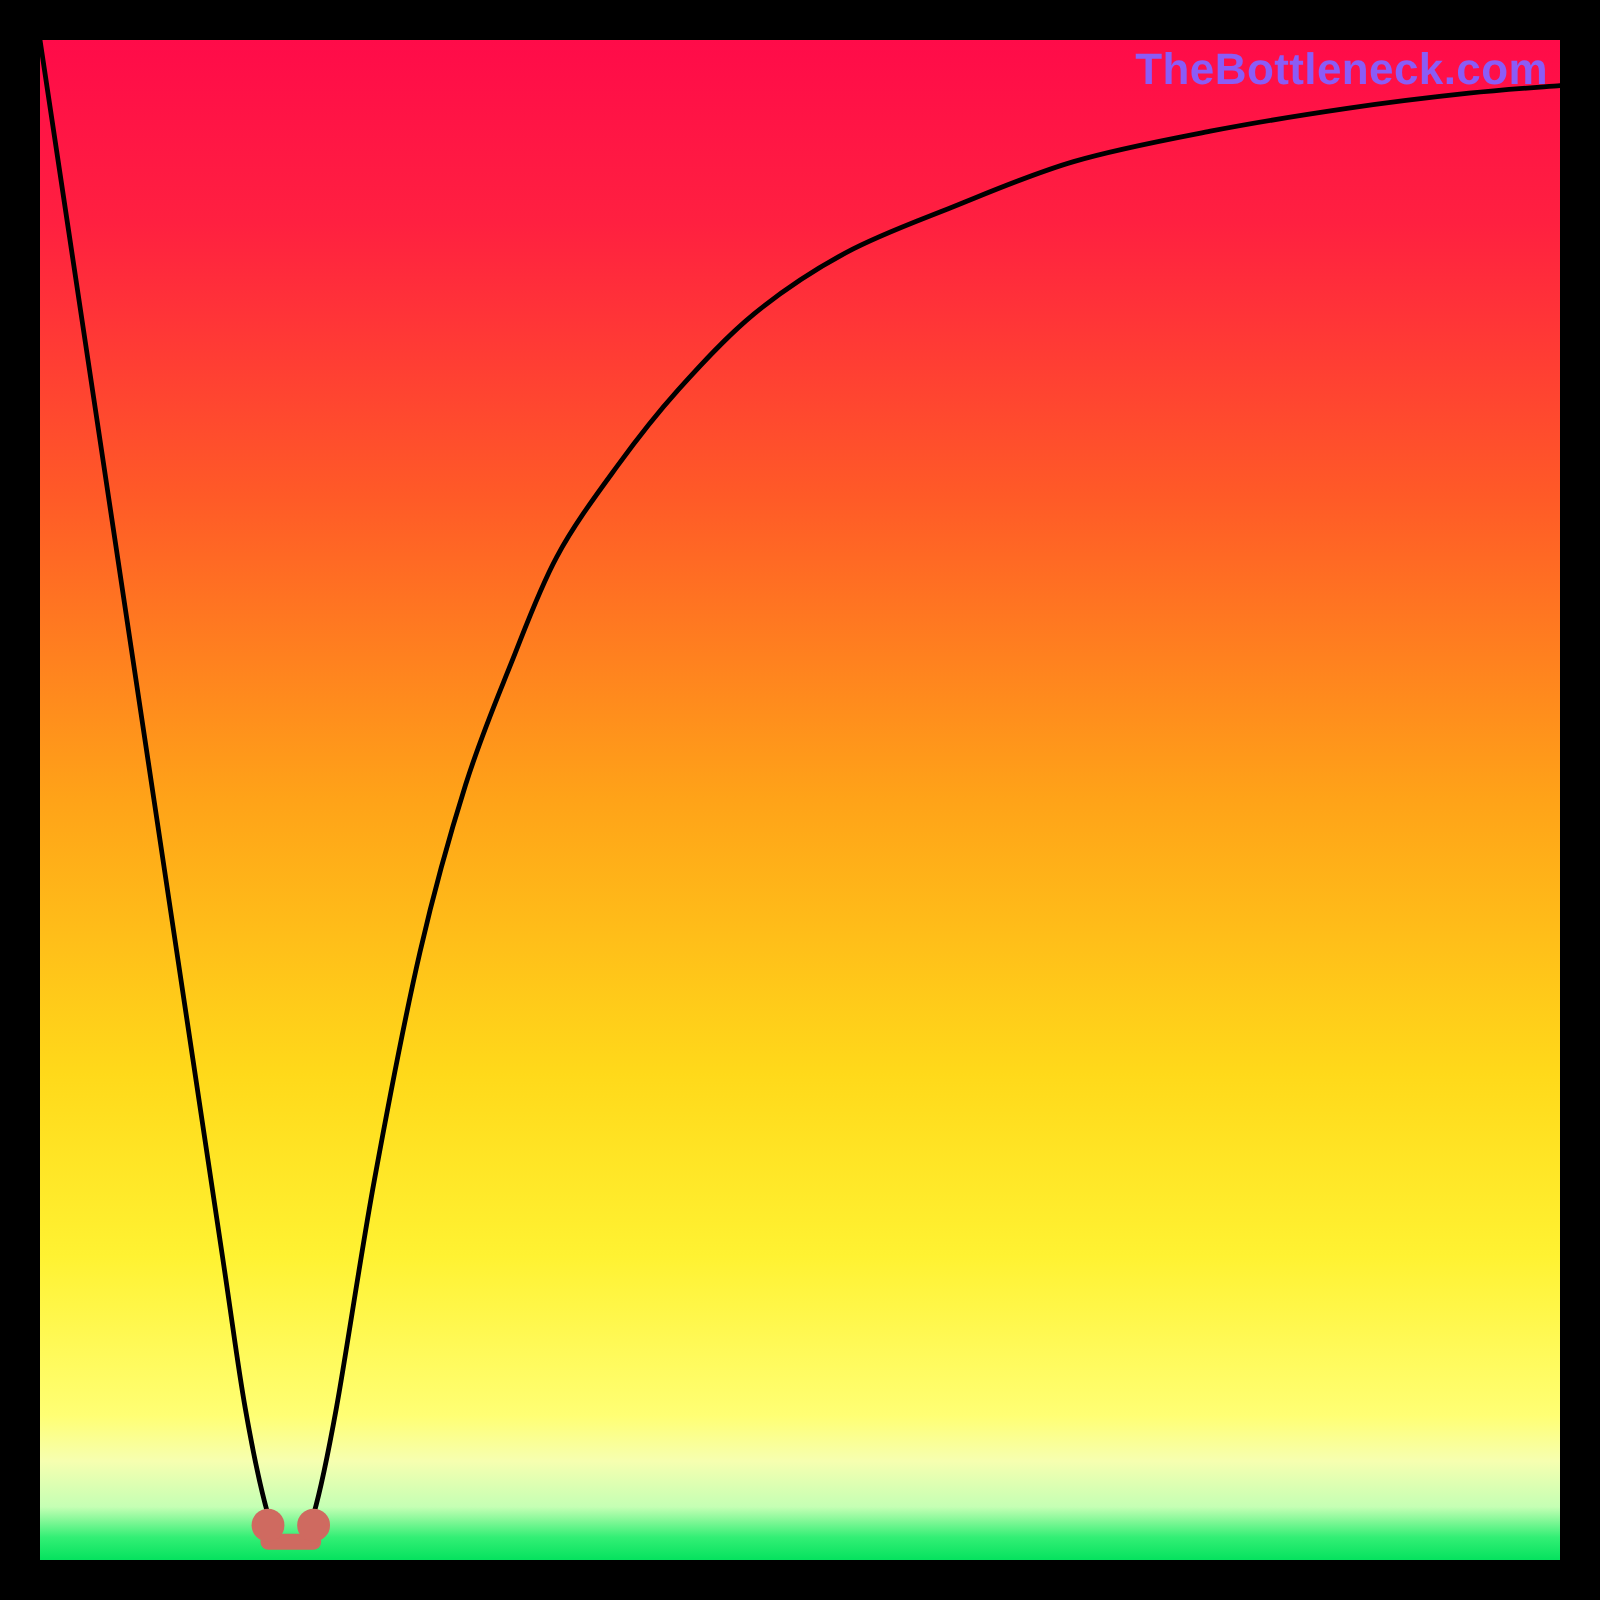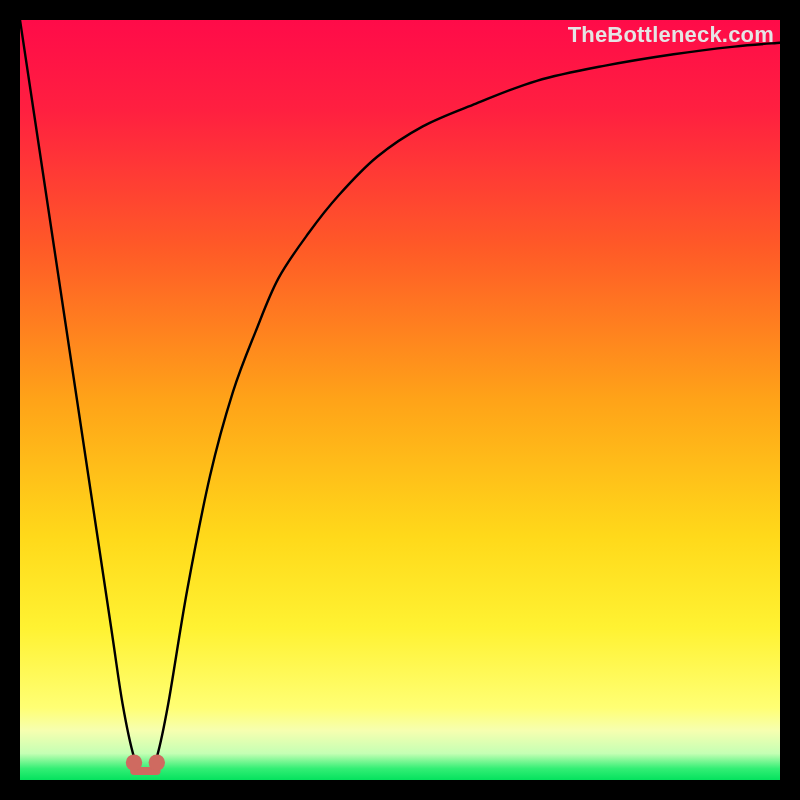--- a/index.html
+++ b/index.html
@@ -23,21 +23,21 @@
     position: absolute;
     left: 0;
     top: 0;
     width: 760px;
     height: 760px;
   }
   .watermark {
     position: absolute;
     top: 2px;
     right: 6px;
-    color: #e5e5e5;
+    color: #8b5cf6;
     font-size: 22px;
     font-weight: 600;
     letter-spacing: 0.2px;
     user-select: none;
     pointer-events: none;
   }
 </style>
 </head>
 <body>
 

